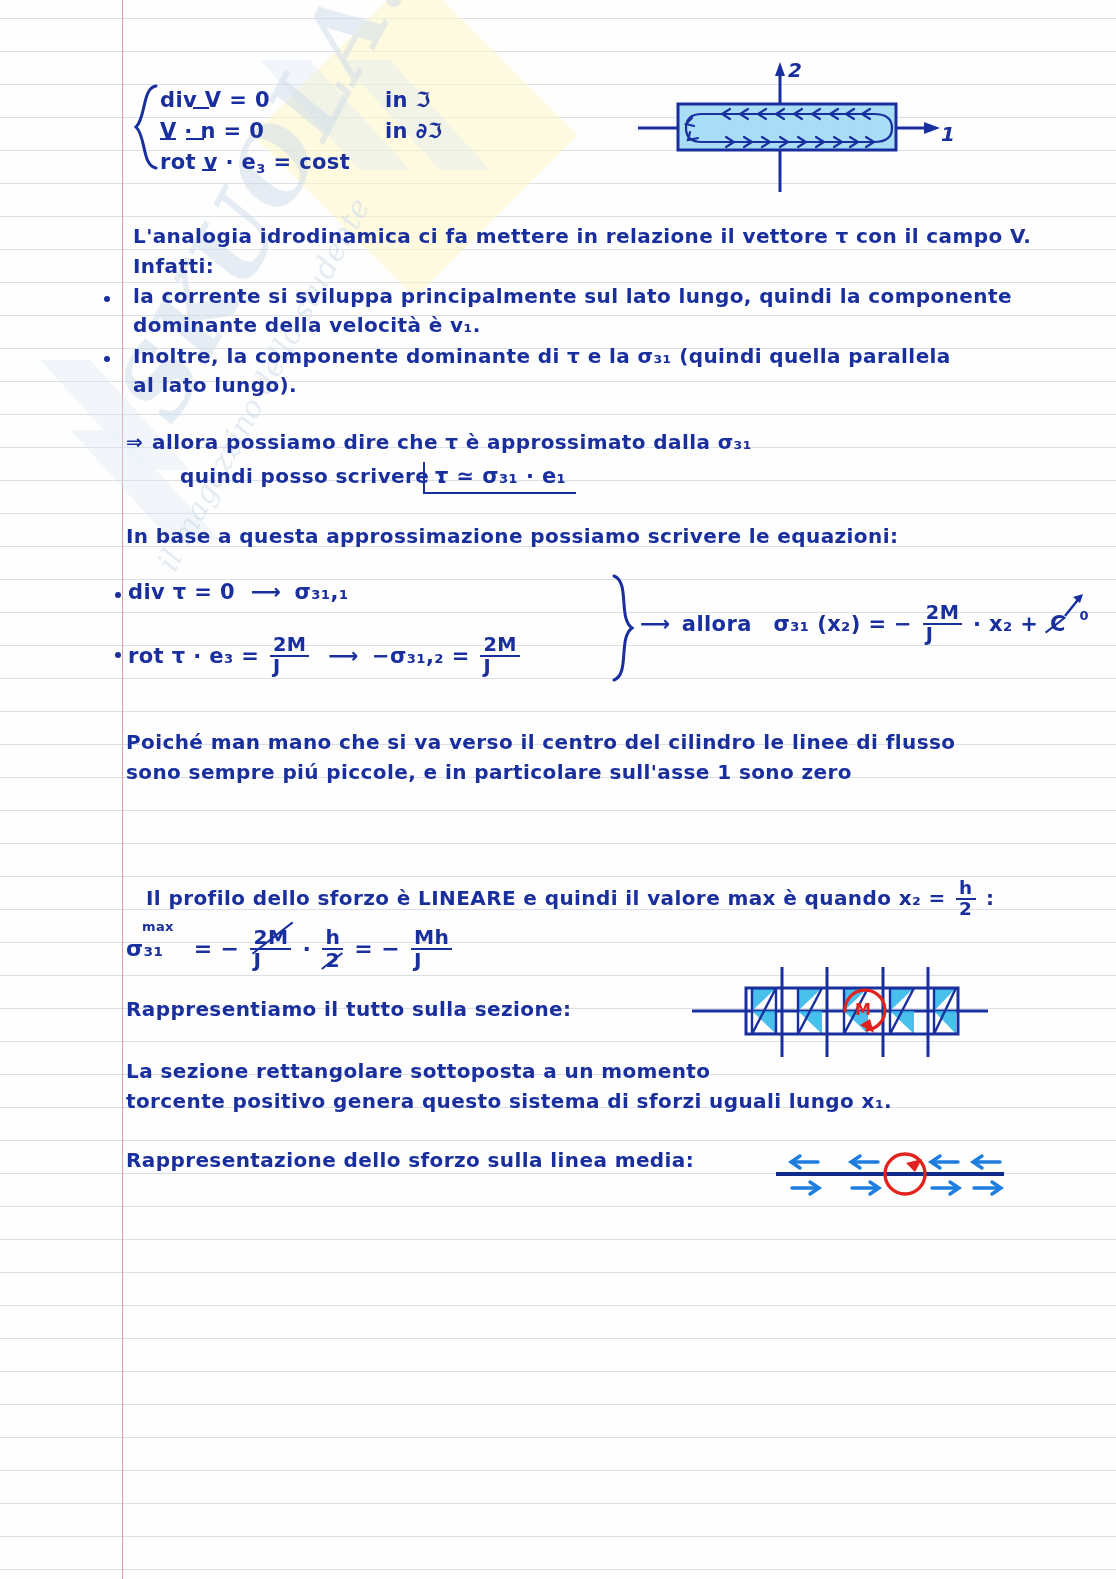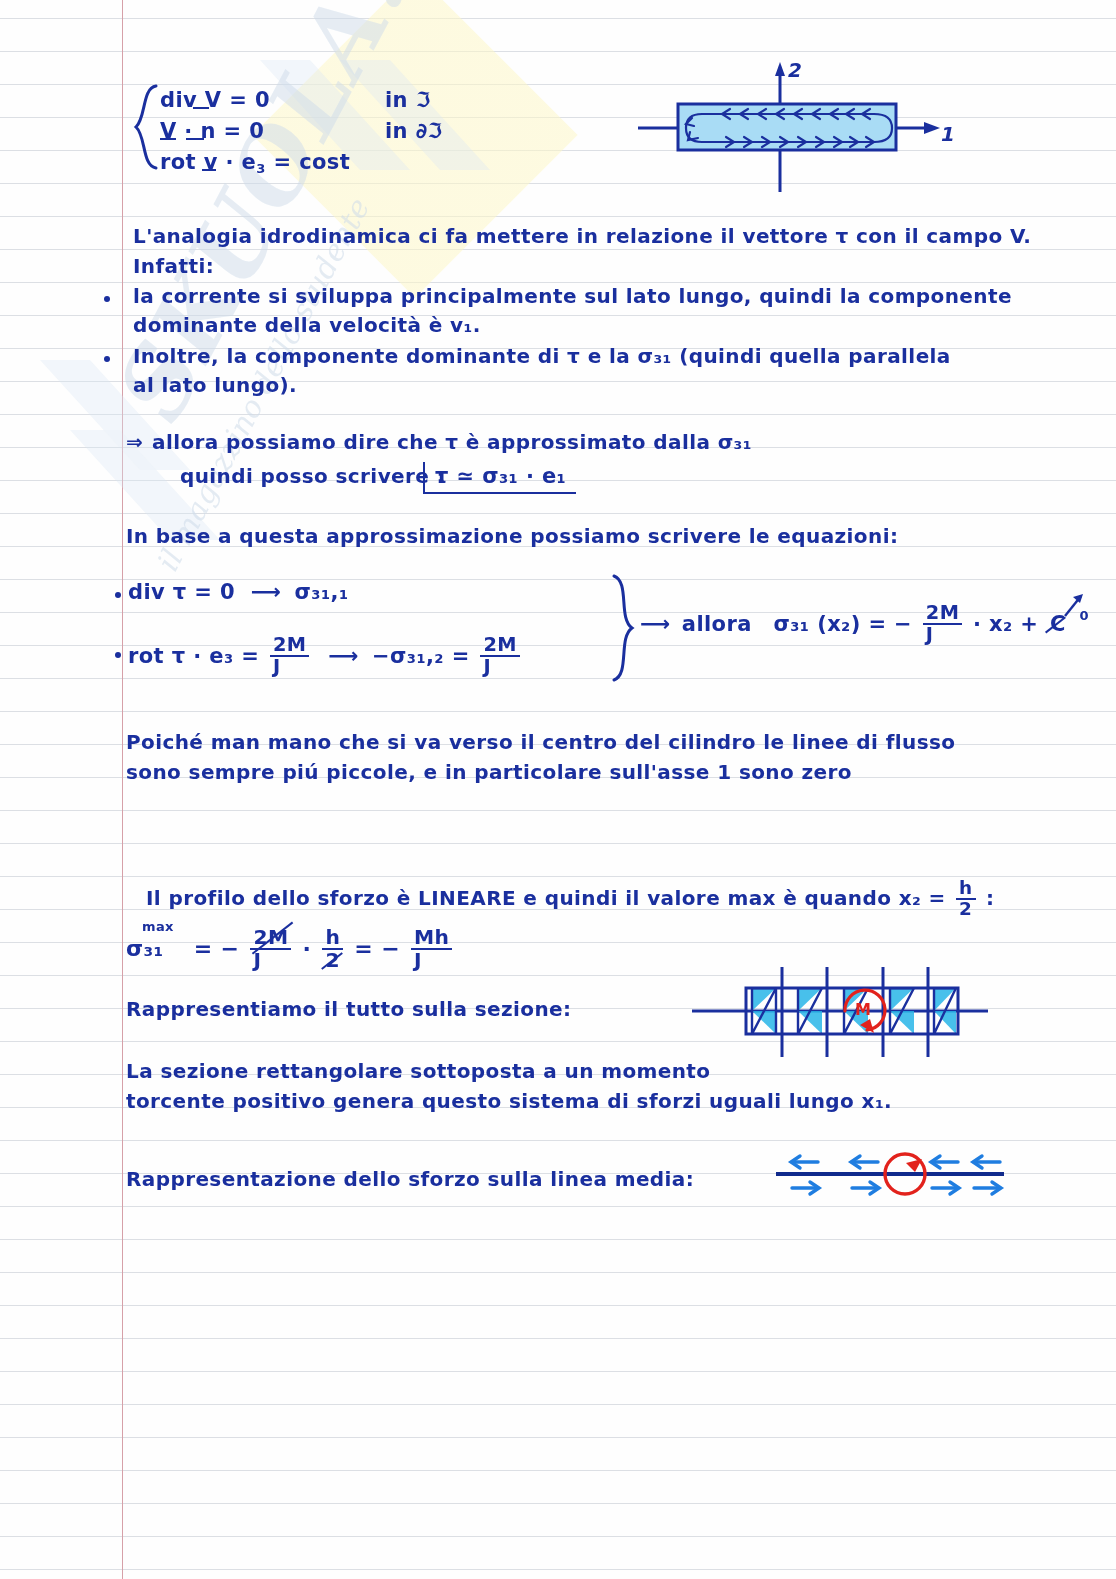--- a/index.html
+++ b/index.html
@@ -307,21 +307,21 @@
     <rect x="56" y="33" width="212" height="46" fill="none" stroke="#1a2f9e" stroke-width="3"></rect>
 
     <path d="M175,56 m-20,0 a20,20 0 1,1 22,19" fill="none" stroke="#e2221c" stroke-width="3.2" stroke-linecap="round"></path>
     <polygon points="184,78 170,70 180,64" fill="#e2221c"></polygon>
   </svg>
   <div class="hw sz16" style="left:855px;top:1000px;color:#e2221c;font-weight:700;">M</div>
 
   <div class="hw sz20" style="left:126px;top:1059px;">La sezione rettangolare sottoposta a un momento</div>
   <div class="hw sz20" style="left:126px;top:1089px;">torcente positivo genera questo sistema di sforzi uguali lungo x₁.</div>
 
-  <div class="hw sz20" style="left:126px;top:1148px;margin-top:19px;">Rappresentazione dello sforzo sulla linea media:</div>
+  <div class="hw sz20" style="left:126px;top:1148px;">Rappresentazione dello sforzo sulla linea media:</div>
 
   <svg style="position:absolute;left:772px;top:1138px;" width="240" height="70">
 
     <line x1="4" y1="36" x2="232" y2="36" stroke="#102a8c" stroke-width="4"></line>
 
     <g stroke="#1f7de0" stroke-width="3.4" fill="none" stroke-linecap="round">
       <path d="M46,24 L20,24"></path>
         <path d="M28,18 L19,24 L28,30"></path>
       <path d="M106,24 L80,24"></path>
         <path d="M88,18 L79,24 L88,30"></path>

